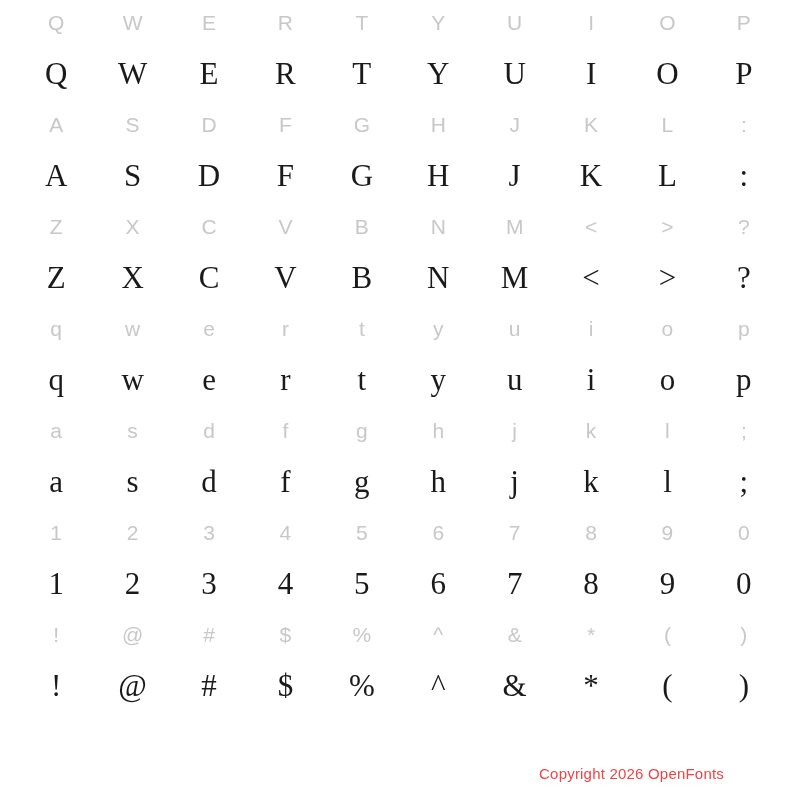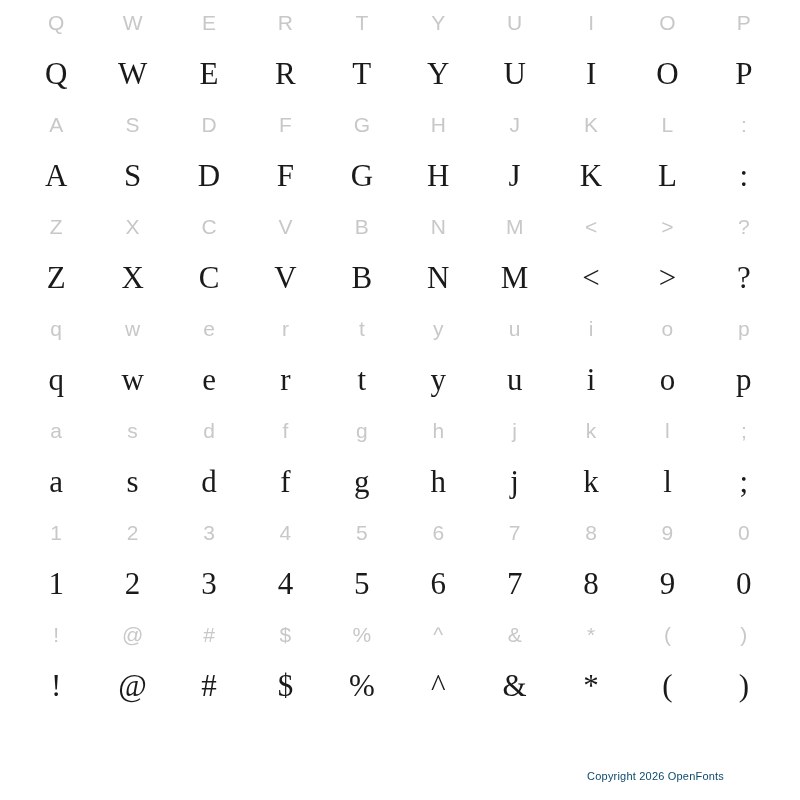--- a/index.html
+++ b/index.html
@@ -59,22 +59,22 @@
     font-family: "Liberation Serif", serif;
     font-size: 31px;
     color: #1a1a1a;
     font-weight: 400;
   }
   .footer {
     position: absolute;
     right: 76px;
     bottom: 18px;
     font-family: "Liberation Sans", sans-serif;
-    font-size: 11px;
-    color: #0c4a6e;
+    font-size: 15px;
+    color: #ef4444;
     letter-spacing: 0.2px;
     white-space: pre;
   }
 </style>
 </head>
 <body>
 
 <div class="sheet">
   <div class="grid" id="grid">
       <div class="row row-label">

